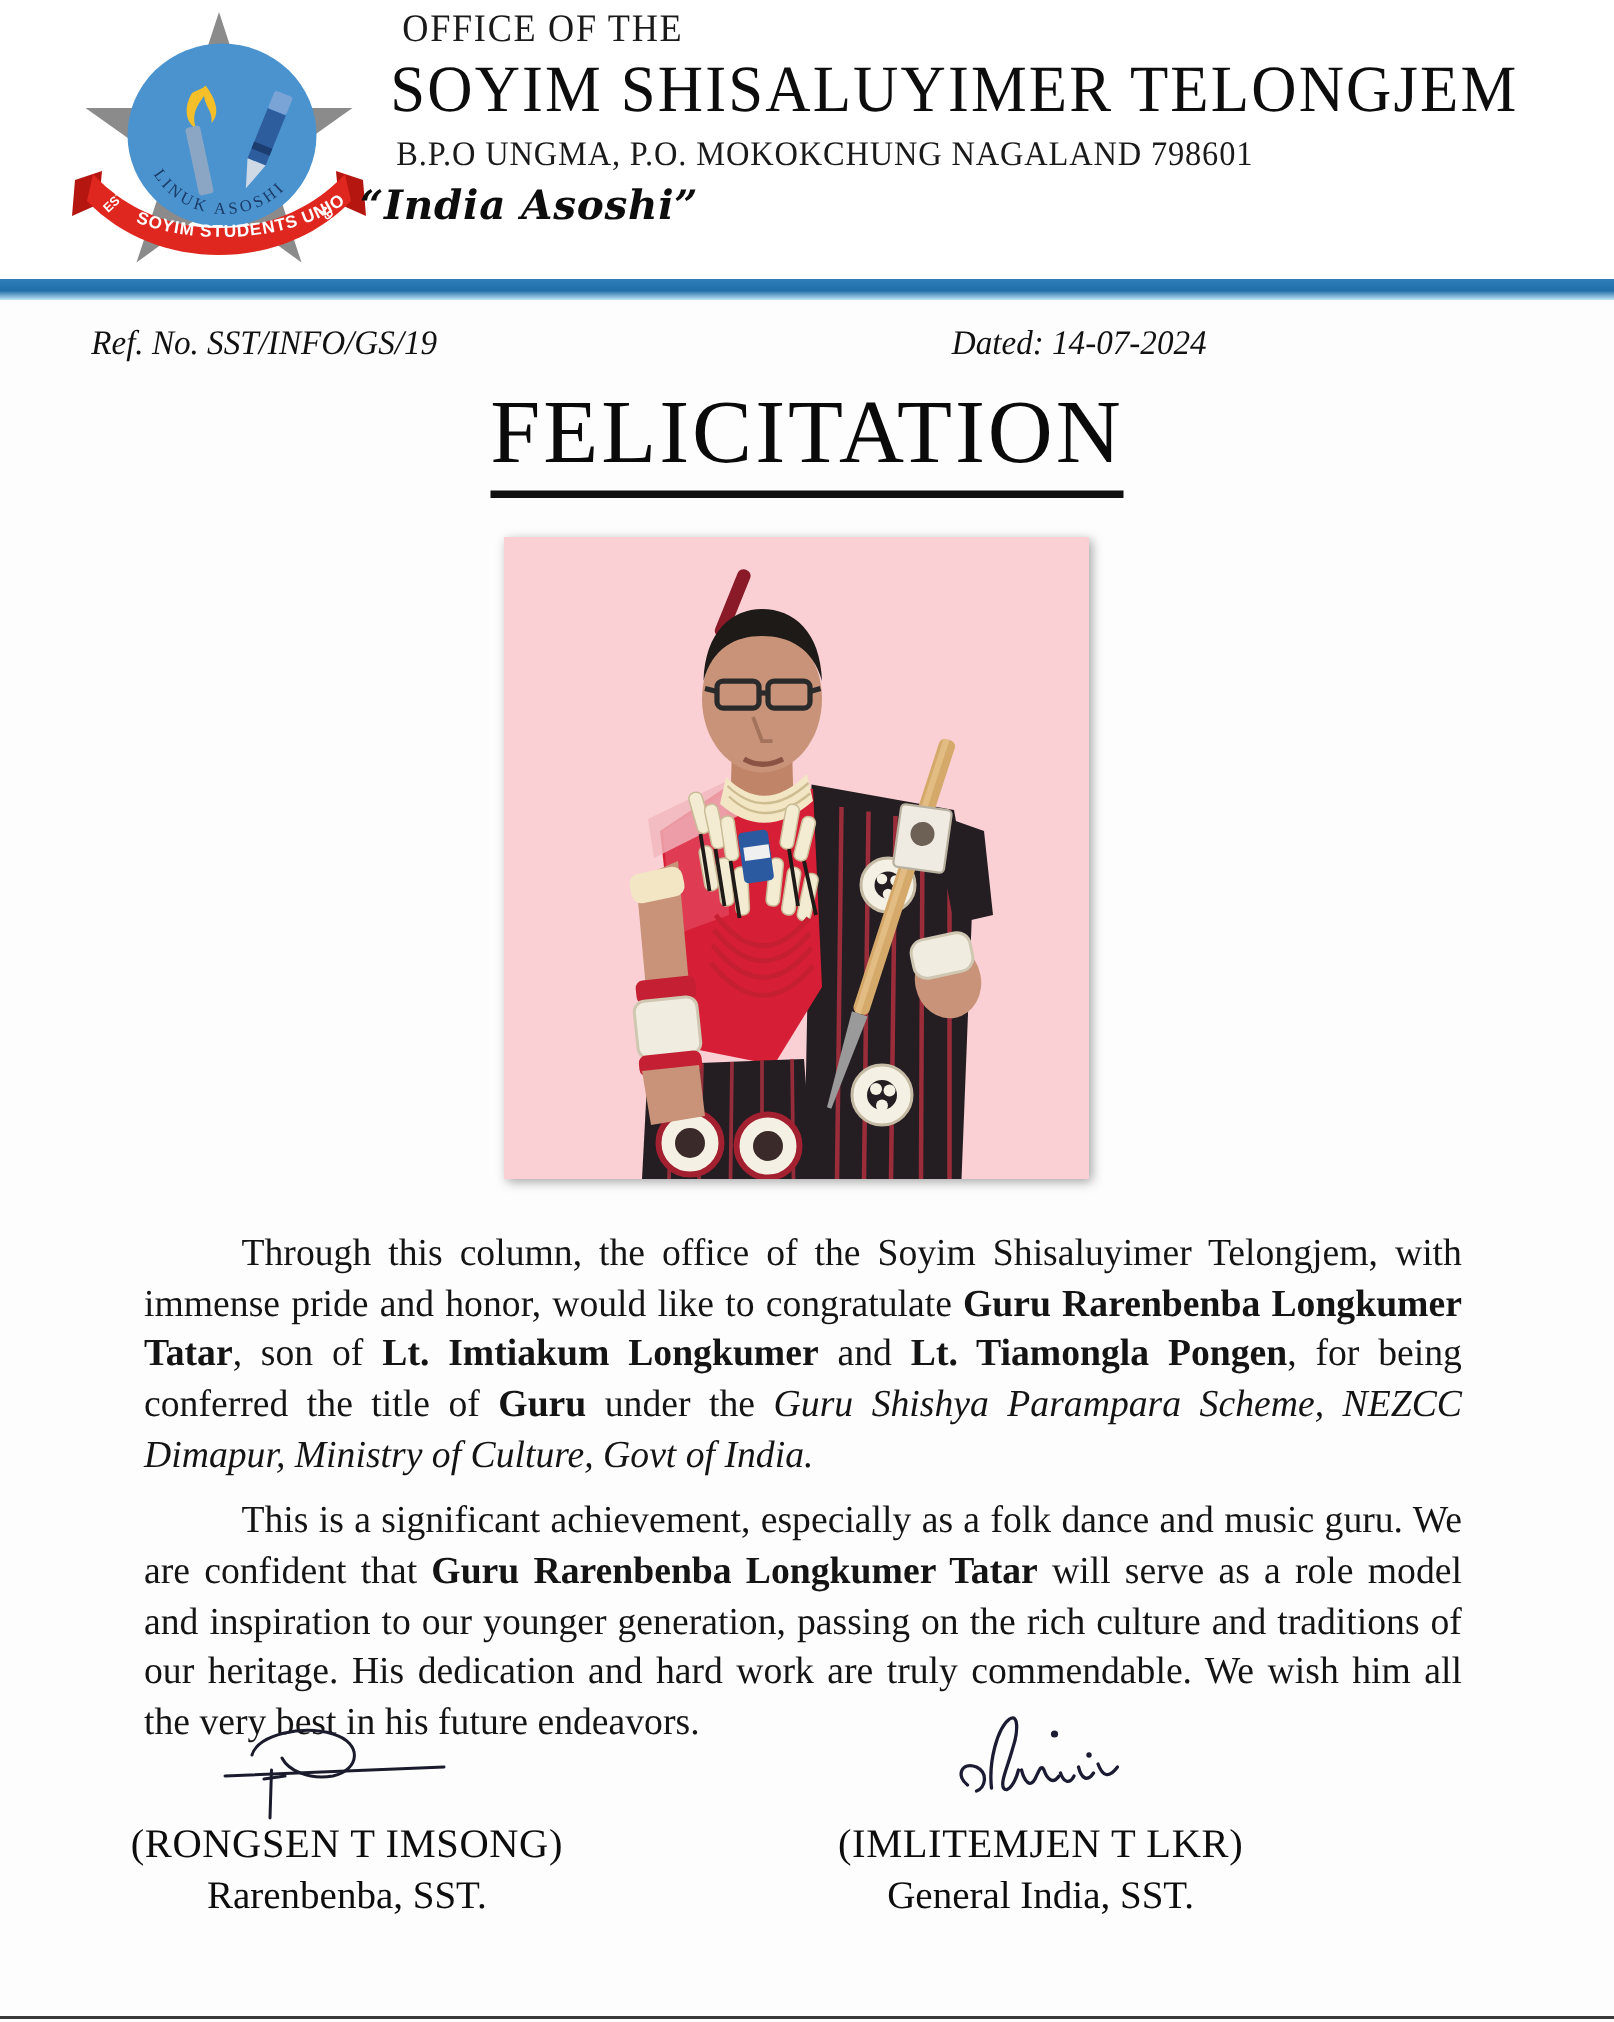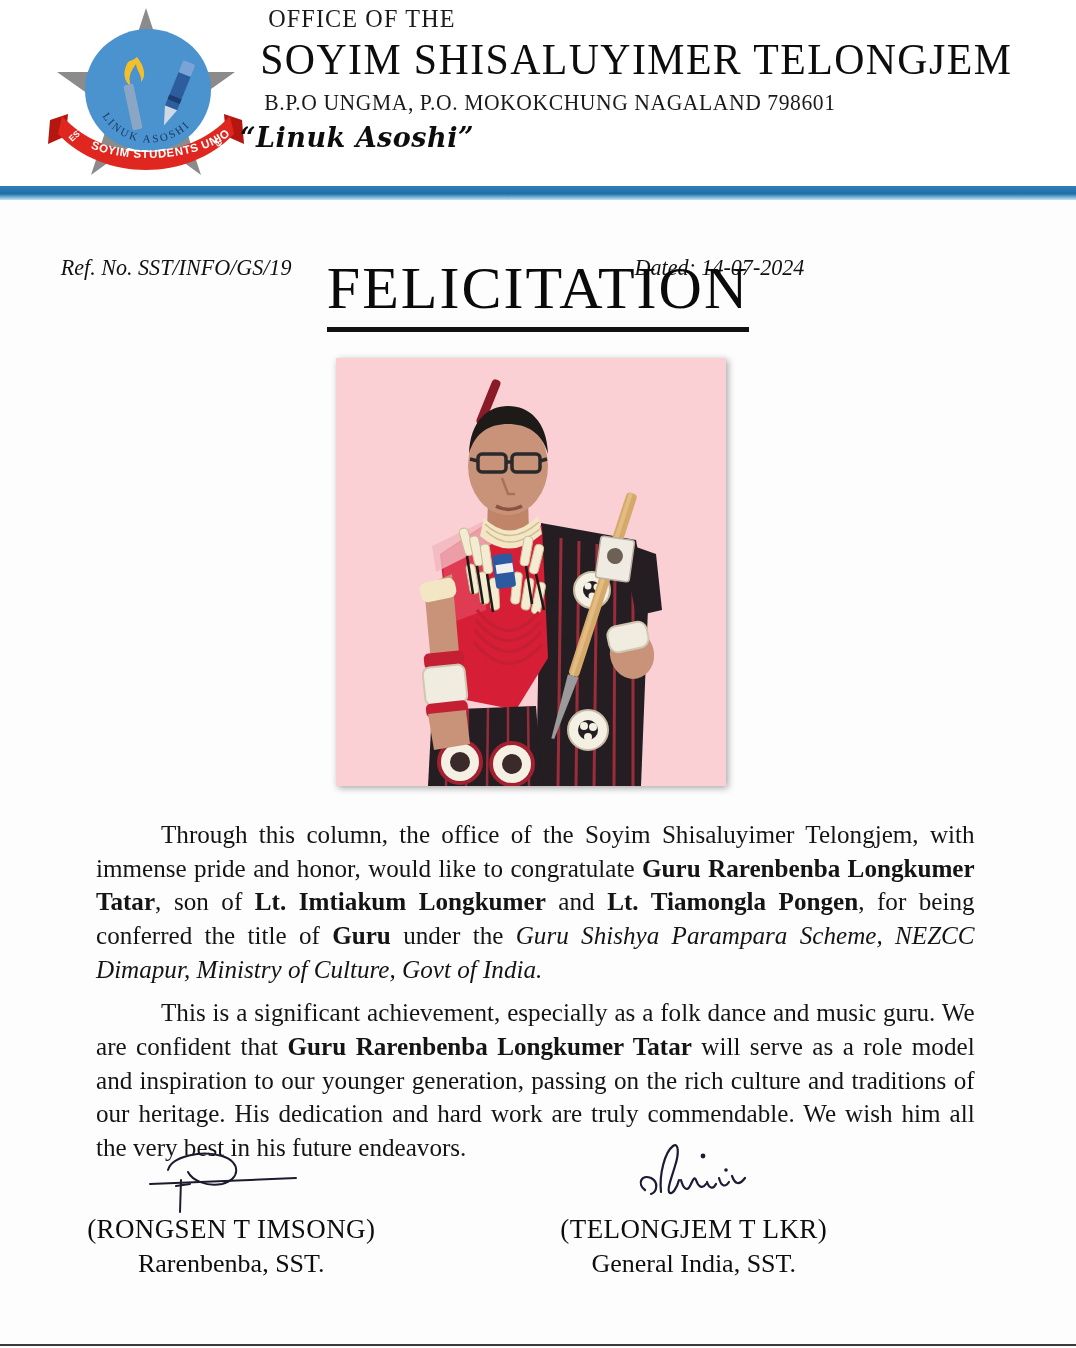--- a/index.html
+++ b/index.html
@@ -94,21 +94,20 @@
     background: linear-gradient(to bottom, #2f7fba 0%, #1f6ea8 55%, #bfe4f6 100%);
   }
 
   
   .ref-line {
     position: absolute;
     left: 0;
     top: 216px;
     width: 876px;
     height: 34px;
-    margin-top: 39px;
   }
   .ref-no {
     position: absolute;
     left: 56px;
     top: 0;
     font-family: "Liberation Serif", serif;
     font-style: italic;
     font-size: 23px;
     color: #111;
     transform: scaleX(0.96);
@@ -255,21 +254,21 @@
         </text>
         <text x="36" y="140" font-family="'Liberation Sans', sans-serif" font-size="8.5" font-weight="bold" fill="#ffffff" transform="rotate(-42 36 140)">ESTD</text>
         <text x="176" y="139" font-family="'Liberation Sans', sans-serif" font-size="8.5" font-weight="bold" fill="#ffffff" transform="rotate(42 176 139)">1945</text>
       </svg>
     </div>
 
     <div class="header-text">
       <div class="hdr-office">OFFICE OF THE</div>
       <div class="hdr-name">SOYIM SHISALUYIMER TELONGJEM</div>
       <div class="hdr-address">B.P.O UNGMA, P.O. MOKOKCHUNG NAGALAND 798601</div>
-      <div class="hdr-motto">“Linuk Asoshi”</div>
+      <div class="hdr-motto">“India Asoshi”</div>
     </div>
   </div>
 
   <div class="divider-bar"></div>
 
   <div class="ref-line">
     <div class="ref-no">Ref. No. SST/INFO/GS/19</div>
     <div class="ref-date">Dated: 14-07-2024</div>
   </div>
 
@@ -434,21 +433,21 @@
             <path d="M92,52 C90,34 96,12 104,6 C110,2 110,14 106,26 C102,40 98,48 100,52 C103,56 108,48 110,40"></path>
             <path d="M112,40 C114,48 118,52 121,46 C124,40 125,36 127,40 C129,46 133,50 137,44"></path>
             <path d="M138,42 C140,48 144,50 147,44"></path>
             <path d="M150,38 C152,46 156,48 160,42"></path>
             <path d="M163,36 C166,44 170,46 176,38"></path>
           </g>
           <circle cx="134" cy="16" r="2.4" fill="#1b1b33"></circle>
           <circle cx="157" cy="30" r="1.8" fill="#1b1b33"></circle>
         </svg>
       </div>
-      <div class="sign-name">(TELONGJEM T LKR)</div>
+      <div class="sign-name">(IMLITEMJEN T LKR)</div>
       <div class="sign-role">General India, SST.</div>
     </div>
 
   </div>
 
   <div class="bottom-rule"></div>
 
 </div>
 
 </body></html>

